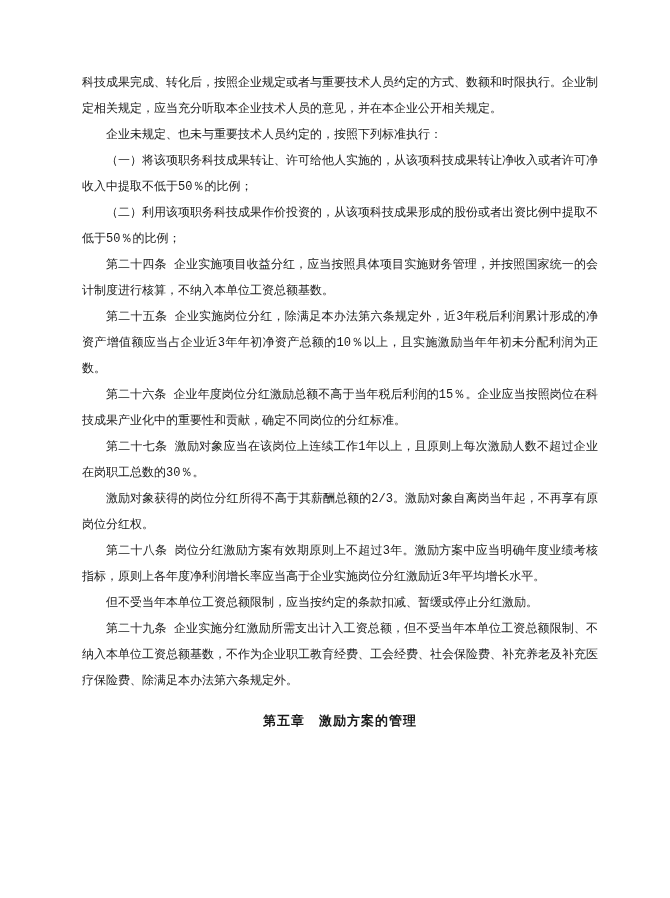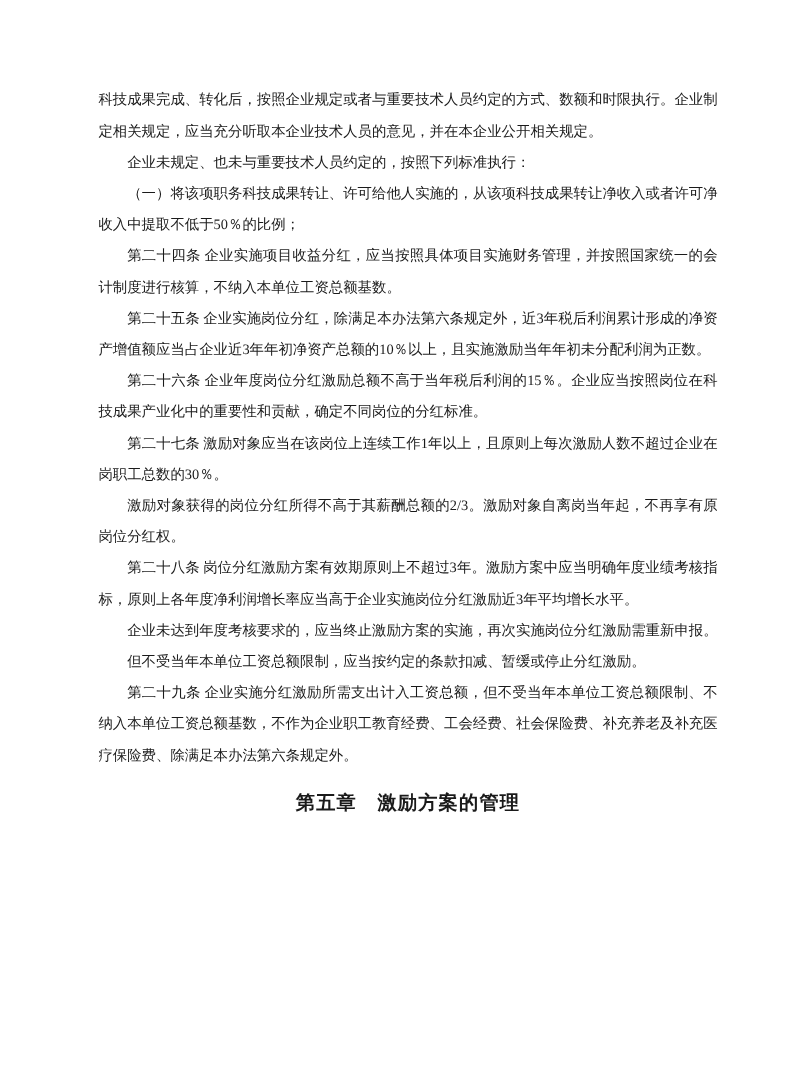--- a/index.html
+++ b/index.html
@@ -7,56 +7,56 @@
     padding: 0;
     background: #ffffff;
   }
   .page {
     position: relative;
     width: 670px;
     height: 898px;
     background: #ffffff;
     box-sizing: border-box;
     padding: 70px 72px 0 82px;
-    font-family: Liberation Serif, serif;
+    font-family: Liberation Mono, monospace;
     color: #1a1a1a;
     overflow: hidden;
   }
   .body-text p.para {
     margin: 0;
     font-size: 12px;
     line-height: 26px;
     text-align: justify;
     text-indent: 2em;
     word-break: break-all;
   }
   .body-text p.para.no-indent {
     text-indent: 0;
   }
   .section-heading {
     margin: 15px 0 14px 0;
-    font-size: 16px;
+    font-size: 13px;
     line-height: 26px;
     font-weight: bold;
     text-align: center;
     letter-spacing: 1px;
   }
 </style>
 </head>
 <body>
 
 <div class="page">
   <div class="body-text">
     <p class="para no-indent">科技成果完成、转化后，按照企业规定或者与重要技术人员约定的方式、数额和时限执行。企业制定相关规定，应当充分听取本企业技术人员的意见，并在本企业公开相关规定。</p>
     <p class="para">企业未规定、也未与重要技术人员约定的，按照下列标准执行：</p>
     <p class="para">（一）将该项职务科技成果转让、许可给他人实施的，从该项科技成果转让净收入或者许可净收入中提取不低于50％的比例；</p>
+    <p class="para">（二）利用该项职务科技成果作价投资的，从该项科技成果形成的股份或者出资比例中提取不低于50％的比例；</p>
     <p class="para">第二十四条 企业实施项目收益分红，应当按照具体项目实施财务管理，并按照国家统一的会计制度进行核算，不纳入本单位工资总额基数。</p>
     <p class="para">第二十五条 企业实施岗位分红，除满足本办法第六条规定外，近3年税后利润累计形成的净资产增值额应当占企业近3年年初净资产总额的10％以上，且实施激励当年年初未分配利润为正数。</p>
     <p class="para">第二十六条 企业年度岗位分红激励总额不高于当年税后利润的15％。企业应当按照岗位在科技成果产业化中的重要性和贡献，确定不同岗位的分红标准。</p>
     <p class="para">第二十七条 激励对象应当在该岗位上连续工作1年以上，且原则上每次激励人数不超过企业在岗职工总数的30％。</p>
     <p class="para">激励对象获得的岗位分红所得不高于其薪酬总额的2/3。激励对象自离岗当年起，不再享有原岗位分红权。</p>
     <p class="para">第二十八条 岗位分红激励方案有效期原则上不超过3年。激励方案中应当明确年度业绩考核指标，原则上各年度净利润增长率应当高于企业实施岗位分红激励近3年平均增长水平。</p>
-    <p class="para">企业未达到年度考核要求的，应当终止激励方案的实施，再次实施岗位分红激励需重新申报。</p>
     <p class="para">但不受当年本单位工资总额限制，应当按约定的条款扣减、暂缓或停止分红激励。</p>
     <p class="para">第二十九条 企业实施分红激励所需支出计入工资总额，但不受当年本单位工资总额限制、不纳入本单位工资总额基数，不作为企业职工教育经费、工会经费、社会保险费、补充养老及补充医疗保险费、除满足本办法第六条规定外。</p>
   </div>
   <h3 class="section-heading">第五章　激励方案的管理</h3>
 </div>
 
 </body></html>

